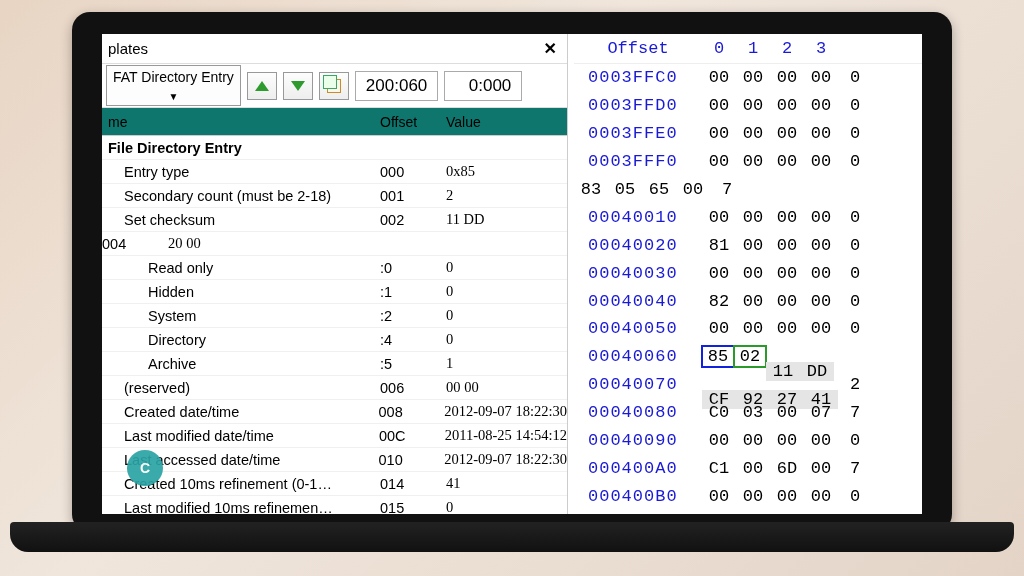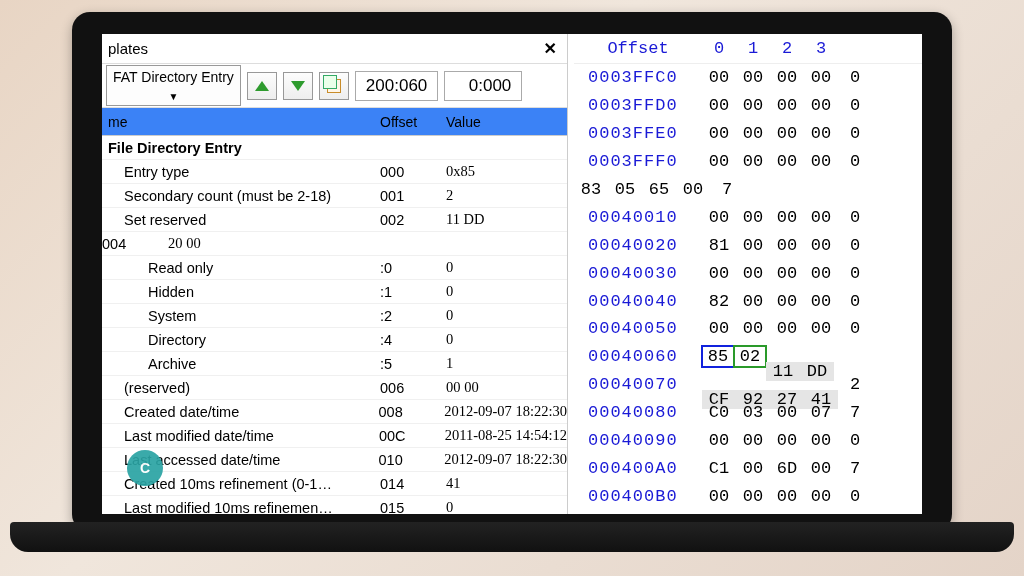--- a/index.html
+++ b/index.html
@@ -127,21 +127,21 @@
     border: 1px solid #aaa;
     padding: 4px 10px;
     background: #fff;
     text-align: right;
     font-size: 17px;
     min-width: 78px;
   }
   .col-header {
     display: flex;
     border-bottom: 1px solid #ccc;
-    background: #3b82f6;
+    background: #0f766e;
     height: 28px;
     align-items: center;
     font-size: 14px;
   }
   .col-name { width: 278px; padding-left: 6px; }
   .col-offset { width: 62px; }
   .col-value { flex: 1; padding-left: 4px;}
   .tree {
     flex: 1;
     overflow: hidden;
@@ -261,21 +261,21 @@
               <div class="c-name indent1">Entry type</div>
               <div class="c-off">000</div>
               <div class="c-val">0x85</div>
             </div>
             <div class="row">
               <div class="c-name indent1">Secondary count (must be 2-18)</div>
               <div class="c-off">001</div>
               <div class="c-val">2</div>
             </div>
             <div class="row">
-              <div class="c-name indent1">Set reserved</div>
+              <div class="c-name indent1">Set checksum</div>
               <div class="c-off">002</div>
               <div class="c-val">11 DD</div>
             </div>
             <div class="row">
               <div class="c-off">004</div>
               <div class="c-val">20 00</div>
             </div>
             <div class="row">
               <div class="c-name indent2">Read only</div>
               <div class="c-off">:0</div>

